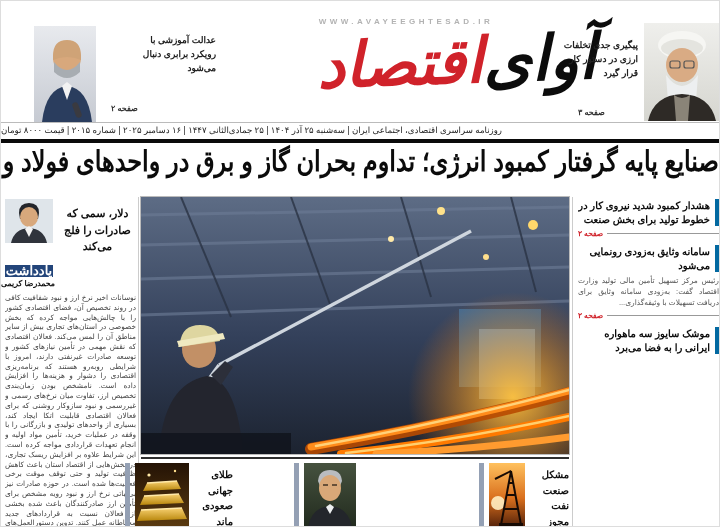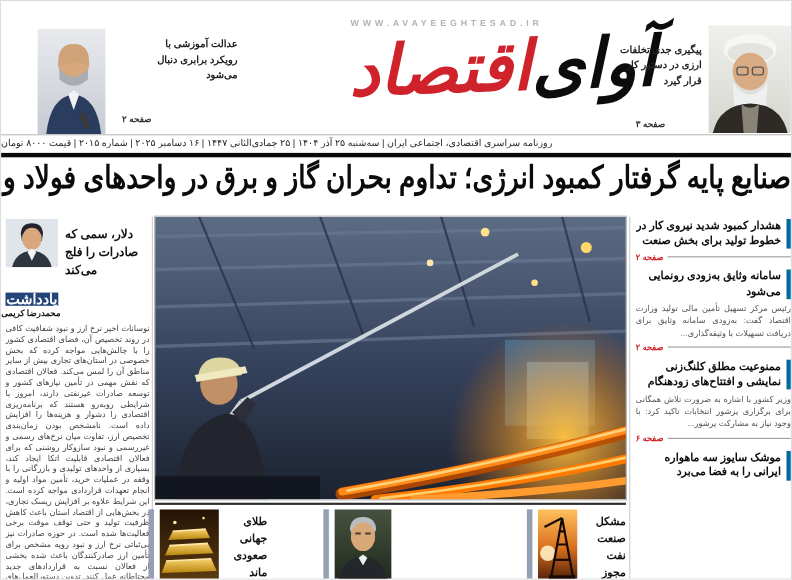--- a/index.html
+++ b/index.html
@@ -31,21 +31,21 @@
   .vdiv{position:absolute;top:196px;width:1px;height:331px;background:#ccc;}
   
   .note{position:absolute;left:4px;top:198px;width:131px;}
   .note-head{display:flex;gap:4px;}
   .note-left{width:50px;flex:0 0 50px;}
   .note-badge{margin-top:18px;width:48px;height:12px;background:#23457a;color:#fff;
               font-size:13px;font-weight:bold;text-align:center;line-height:12px;direction:rtl;}
   .note-author{margin-top:2px;width:50px;text-align:center;font-size:7.8px;font-weight:bold;
                color:#111;direction:rtl;white-space:nowrap;}
   .note-title{flex:1;font-size:11px;font-weight:bold;color:#111;direction:rtl;
-              text-align:left;line-height:1.5;padding-top:6px;}
+              text-align:center;line-height:1.5;padding-top:6px;}
   .note-body{margin-top:5px;height:242px;overflow:hidden;font-size:7.4px;line-height:9.8px;
              color:#444;direction:rtl;text-align:justify;}
   
   .main-photo{position:absolute;left:140px;top:196px;width:428px;height:257px;outline:1px solid #bbb;}
   .photo-rule{position:absolute;left:140px;top:456px;width:428px;height:2px;background:#2e2e2e;}
   
   .bteaser{position:absolute;top:462px;height:64px;display:flex;gap:5px;}
   .bt-bar{width:5px;height:100%;background:#94a0b4;flex:0 0 5px;}
   .bt-title{flex:1;font-size:10px;font-weight:bold;color:#111;direction:rtl;
             text-align:right;line-height:1.55;padding-top:4px;}
@@ -184,21 +184,21 @@
       <path d="M18 257 q4 -70 48 -78 q30 4 36 78 z" fill="#23252e"></path>
       <ellipse cx="58" cy="152" rx="17" ry="19" fill="#c29066"></ellipse>
       <path d="M39 146 q2 -18 20 -18 q18 0 20 16 l-42 6 z" fill="#ded6a0"></path>
       <path d="M36 144 l46 -8 l2 6 l-46 8 z" fill="#efe9c0"></path>
       <path d="M70 178 l14 -14 l8 6 l-12 18 z" fill="#2c2f3a"></path>
     </g>
     <rect x="0" y="236" width="150" height="21" fill="#10141c" opacity="0.85"></rect>
   </svg>
   <div class="photo-rule"></div>
 
-  <div class="bteaser" style="left:134px;width:108px;">
+  <div class="bteaser" style="left:124px;width:108px;">
     <div class="bt-bar"></div>
     <svg width="54" height="64" viewBox="0 0 54 64">
       <defs>
           <linearGradient id="gbg" x1="0" y1="0" x2="0" y2="1">
         <stop offset="0" stop-color="#241305"></stop>
             <stop offset="1" stop-color="#5a3a10"></stop>
           </linearGradient>
       <linearGradient id="gbar" x1="0" y1="0" x2="0" y2="1">
         <stop offset="0" stop-color="#f7d070"></stop>
             <stop offset="1" stop-color="#b8860b"></stop>
@@ -273,28 +273,20 @@
 
     <div class="news">
       <div class="news-h">سامانه وثایق به‌زودی رونمایی می‌شود</div>
       <div class="news-b">رئیس مرکز تسهیل تأمین مالی تولید وزارت اقتصاد گفت: به‌زودی سامانه وثایق برای دریافت تسهیلات با وثیقه‌گذاری...</div>
       <div class="pageline">
         <span class="pagelabel">صفحه ۲</span>
         <span class="pl-rule"></span>
       </div>
     </div>
 
-    <div class="news">
-      <div class="news-h">ممنوعیت مطلق کلنگ‌زنی نمایشی و افتتاح‌های زودهنگام</div>
-      <div class="news-b">وزیر کشور با اشاره به ضرورت تلاش همگانی برای برگزاری پرشور انتخابات تاکید کرد: با وجود نیاز به مشارکت پرشور...</div>
-      <div class="pageline">
-        <span class="pagelabel">صفحه ۶</span>
-        <span class="pl-rule"></span>
-      </div>
-    </div>
 
     <div class="news">
       <div class="news-h">موشک سایوز سه ماهواره ایرانی را به فضا می‌برد</div>
 
     </div>
 
   </div>
 
 </div>
 

